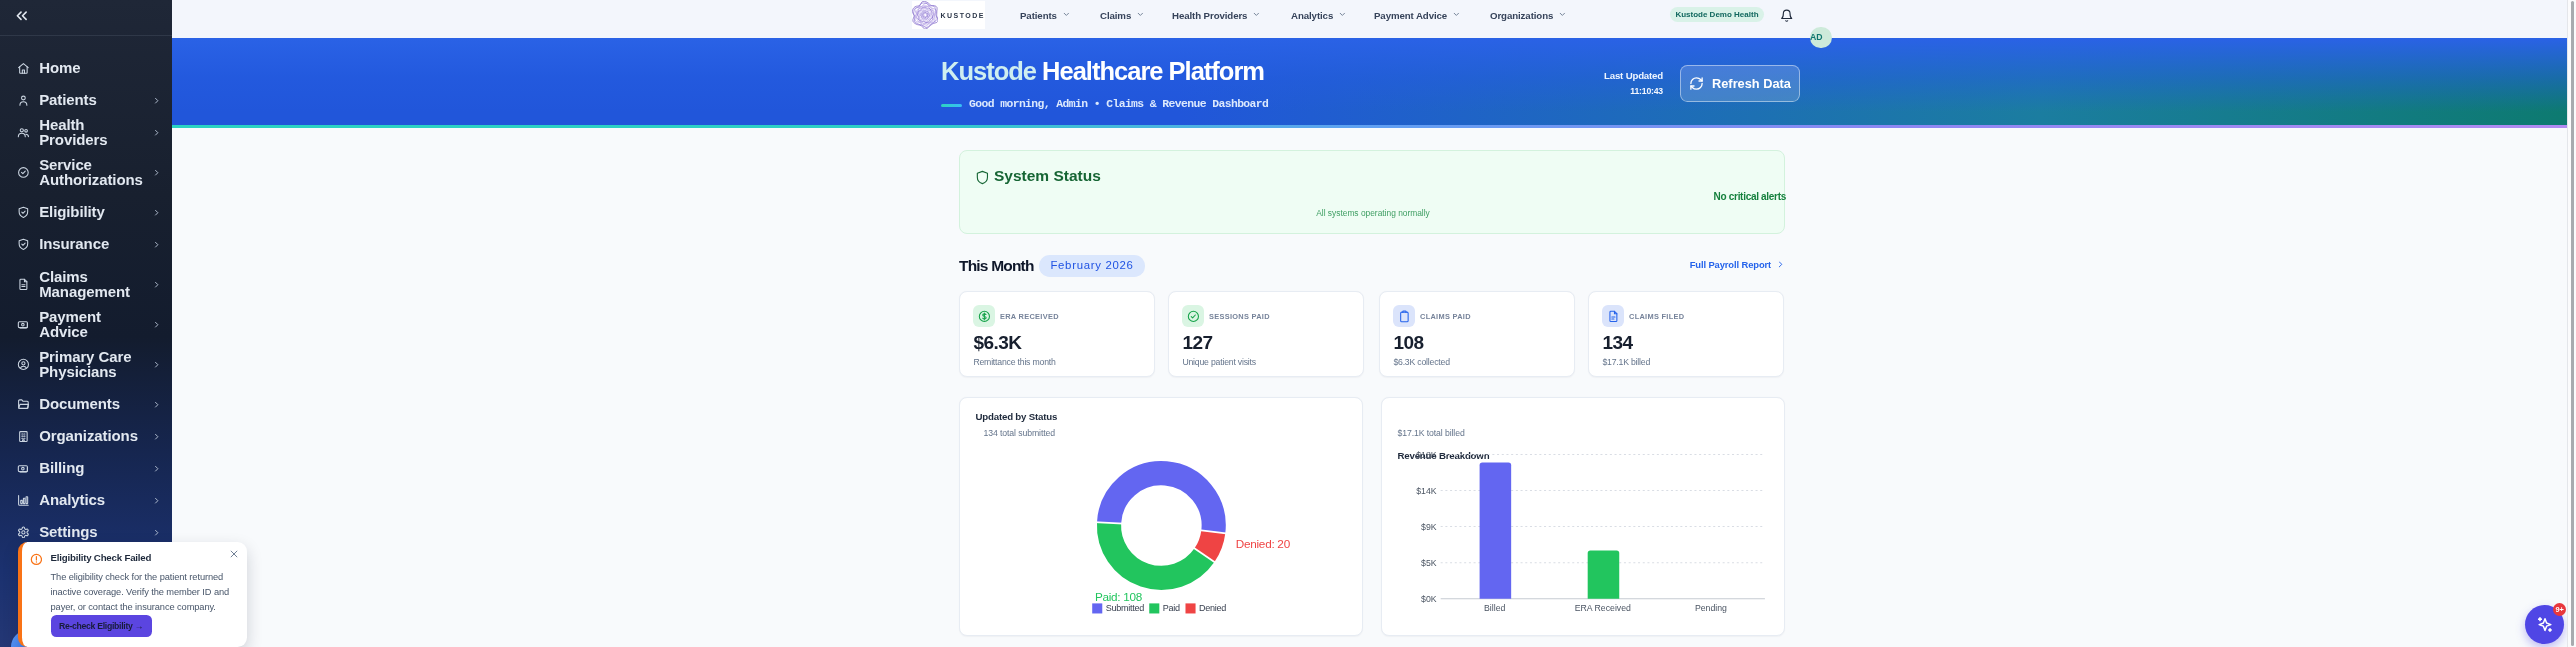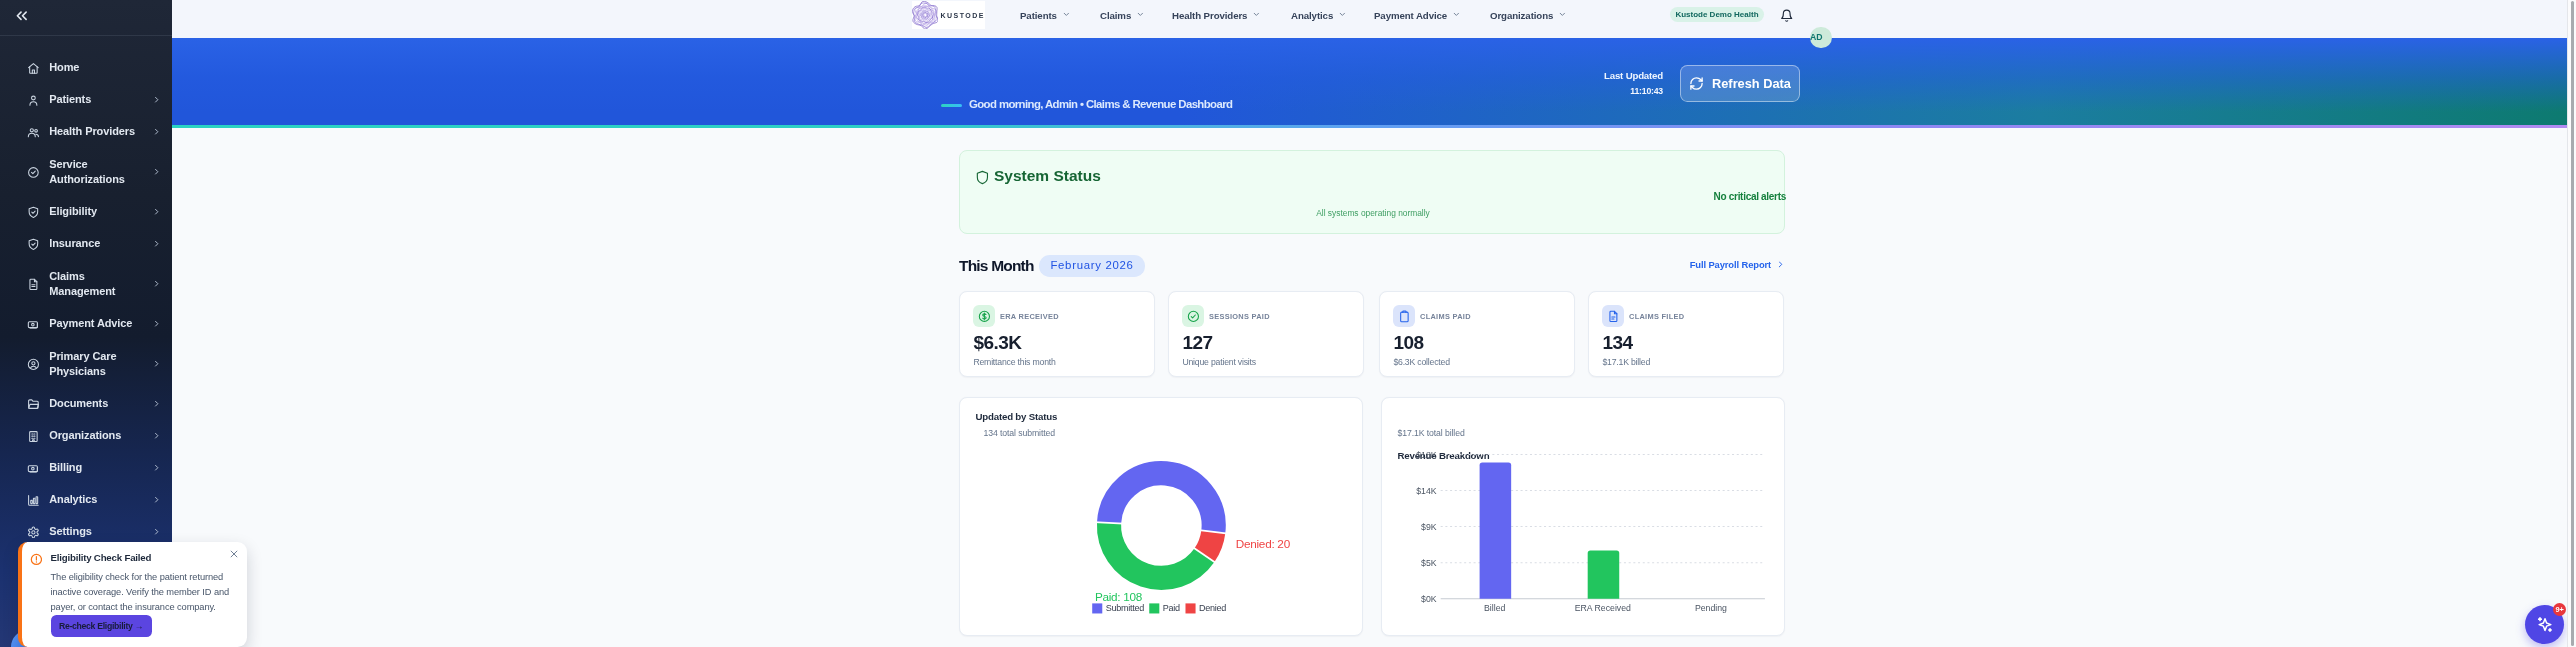--- a/index.html
+++ b/index.html
@@ -6,21 +6,21 @@
 html,body { width:2576px; height:648px; overflow:hidden; font-family:"Liberation Sans", sans-serif; background:#f8fafc; }
 .abs { position:absolute; }
 #page { position:relative; width:2576px; height:648px; }
 
 
 #sidebar { left:0; top:0; width:172px; height:648px;
   background:linear-gradient(180deg,#1f2737 0%,#18202f 30%,#131c2e 52%,#162650 70%,#1b316f 88%,#243775 100%); z-index:30; }
 #sb-head { position:absolute; left:0; top:0; width:172px; height:36px; border-bottom:0.7px solid rgba(148,163,184,0.15); }
 #sb-head svg { position:absolute; left:13.4px; top:6.7px; }
 .nav { position:absolute; left:0; top:52px; width:172px; }
-.ni { display:flex; align-items:center; padding:0 10.8px 0 17px; color:#e2e8f0; font-size:11px; font-weight:700; letter-spacing:-0.1px;margin-left:10px; }
+.ni { display:flex; align-items:center; padding:0 10.8px 0 17px; color:#e2e8f0; font-size:15px; font-weight:700; letter-spacing:-0.1px; }
 .ni.s1 { height:32px; }
 .ni.s2 { height:48px; }
 .ni .ic { width:12.8px; height:12.8px; flex:0 0 12.8px; margin-right:9.4px; }
 .ni .lbl { flex:1; line-height:15.5px; }
 .ni .chev { flex:0 0 auto; color:#b6c2d4; }
 
 
 #navbar { left:172px; top:0; width:2395px; height:38px; background:#f3f6fc; z-index:10; }
 #logobox { position:absolute; left:740px; top:1.3px; width:73px; height:28px; background:#fff; display:flex; align-items:center; }
 #logoname { font-size:7px; font-weight:700; letter-spacing:1.5px; color:#2b3648; margin-left:2px; }
@@ -30,21 +30,21 @@
 #tenant { position:absolute; left:1498px; top:6.7px; height:15.5px; padding:0 5.4px; background:#d9f2e8; border-radius:8px; color:#11685e; font-size:8px; font-weight:700; line-height:15.5px; }
 #bell { position:absolute; left:1608px; top:8.7px; }
 #avatar { position:absolute; left:1638px; top:6.7px; width:21.5px; height:21.5px; border-radius:50%; background:#cdeada; color:#0f766e; font-weight:700; font-size:8.7px; text-align:left; line-height:21.5px;margin-top:20px; }
 
 
 #banner { left:172px; top:38px; width:2395px; height:87px;
   background:linear-gradient(180deg, rgba(42,98,230,1) 0%, rgba(37,93,226,0.5) 45%, rgba(37,93,226,0) 85%), linear-gradient(90deg, #2156da 0%, #2156da 42%, #1b7da0 78%, #0d7a70 100%); color:#fff; }
 #bn-title { position:absolute; left:769px; top:19px; font-size:25.5px; font-weight:700; letter-spacing:-1px; color:#fff; }
 #bn-title .k { color:#cfeef0; }
 #bn-dash { position:absolute; left:769px; top:66px; width:21px; height:3.4px; border-radius:2px; background:linear-gradient(90deg,#2dd4bf,#38bdf8); }
-#bn-sub { position:absolute; left:797px; top:60px; font-size:11.4px; font-weight:700; letter-spacing:-0.6px; color:#dce9fd; }
+#bn-sub { position:absolute; left:797px; top:60px; font-size:11.4px; font-weight:700; letter-spacing:-0.6px; color:#dce9fd;font-family:Liberation Mono, monospace; }
 #bn-lu { position:absolute; left:1297px; top:32px; width:194px; text-align:right; font-size:9.7px; letter-spacing:-0.2px; font-weight:700; color:#eef5ff; }
 #bn-lu .t2 { font-weight:700; font-size:8.7px; letter-spacing:-0.2px; margin-top:5.4px; color:#f3f7ff; }
 #refresh { position:absolute; left:1508px; top:27px; width:120px; height:37px; border-radius:7.4px; background:rgba(255,255,255,0.16); border:1px solid rgba(255,255,255,0.45); display:flex; align-items:center; justify-content:center; font-size:12.8px; font-weight:700; color:#fff; }
 #refresh svg { margin-right:8px; }
 #underline { left:172px; top:125px; width:2395px; height:2.7px;
   background:linear-gradient(90deg,#2bd3c2 0%,#2dcfc5 30%,#60a0f2 50%,#8d87f3 72%,#b18bf2 100%); }
 
 
 .card { position:absolute; background:#fff; border:0.7px solid #e7ecf3; border-radius:8px; box-shadow:0 0.7px 1.3px rgba(15,23,42,0.04); }
 #status { left:959px; top:150px; width:826px; height:84px; background:#effdf4; border:0.7px solid #d3f2dd; border-radius:8px; }
@@ -126,20 +126,21 @@
             <path d="M6 9l6 6 6-6"></path>
           </svg></span></div>
     <div id="tenant">Kustode Demo Health</div>
     <div id="bell"><svg width="13.4" height="13.4" viewBox="0 0 24 24" fill="none" stroke="#1e293b" stroke-width="2" stroke-linecap="round" stroke-linejoin="round">
           <path d="M18 8a6 6 0 0 0-12 0c0 7-3 9-3 9h18s-3-2-3-9"></path>
           <path d="M13.7 21a2 2 0 0 1-3.4 0"></path>
         </svg></div>
     <div id="avatar">AD</div>
   </div>
   <div id="banner" class="abs">
+    <div id="bn-title"><span class="k">Kustode</span> Healthcare Platform</div>
     <div id="bn-dash"></div>
     <div id="bn-sub">Good morning, Admin • Claims &amp; Revenue Dashboard</div>
     <div id="bn-lu">Last Updated<div class="t2">11:10:43</div></div>
     <div id="refresh"><svg width="15" height="15" viewBox="0 0 24 24" fill="none" stroke="#fff" stroke-width="2.1" stroke-linecap="round" stroke-linejoin="round">
           <path d="M3 12a9 9 0 0 1 9-9 9.75 9.75 0 0 1 6.74 2.74L21 8"></path>
           <path d="M21 3v5h-5"></path>
           <path d="M21 12a9 9 0 0 1-9 9 9.75 9.75 0 0 1-6.74-2.74L3 16"></path>
           <path d="M8 16H3v5"></path>
         </svg>Refresh Data</div>
   </div>

